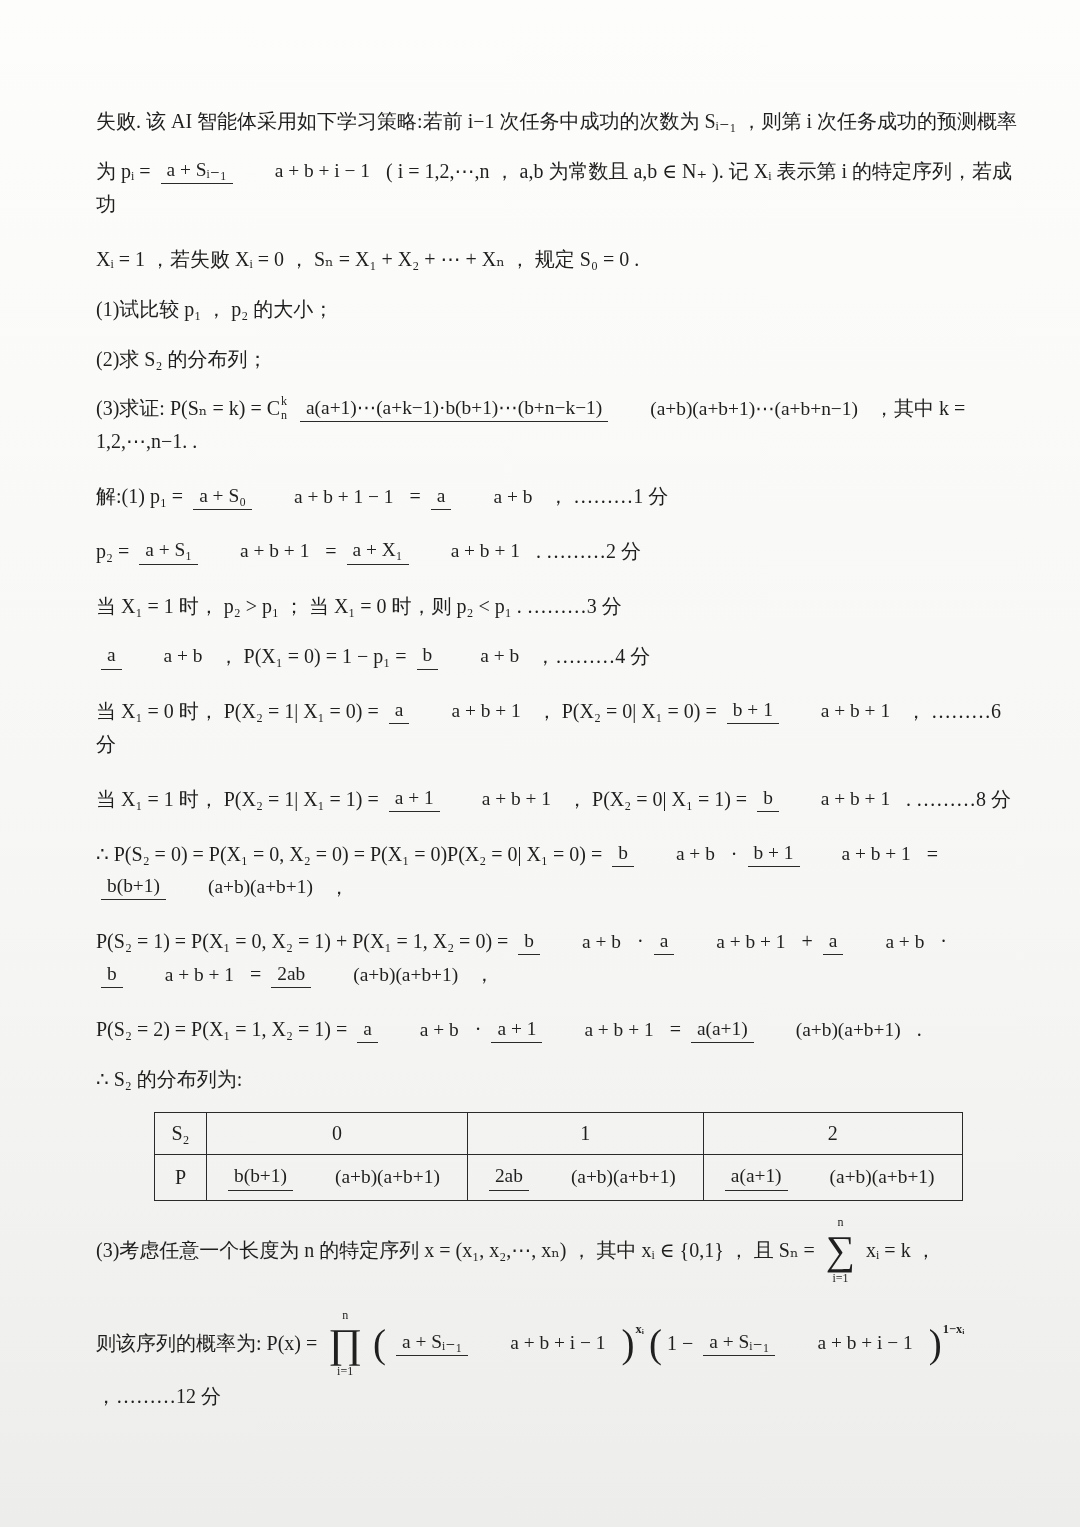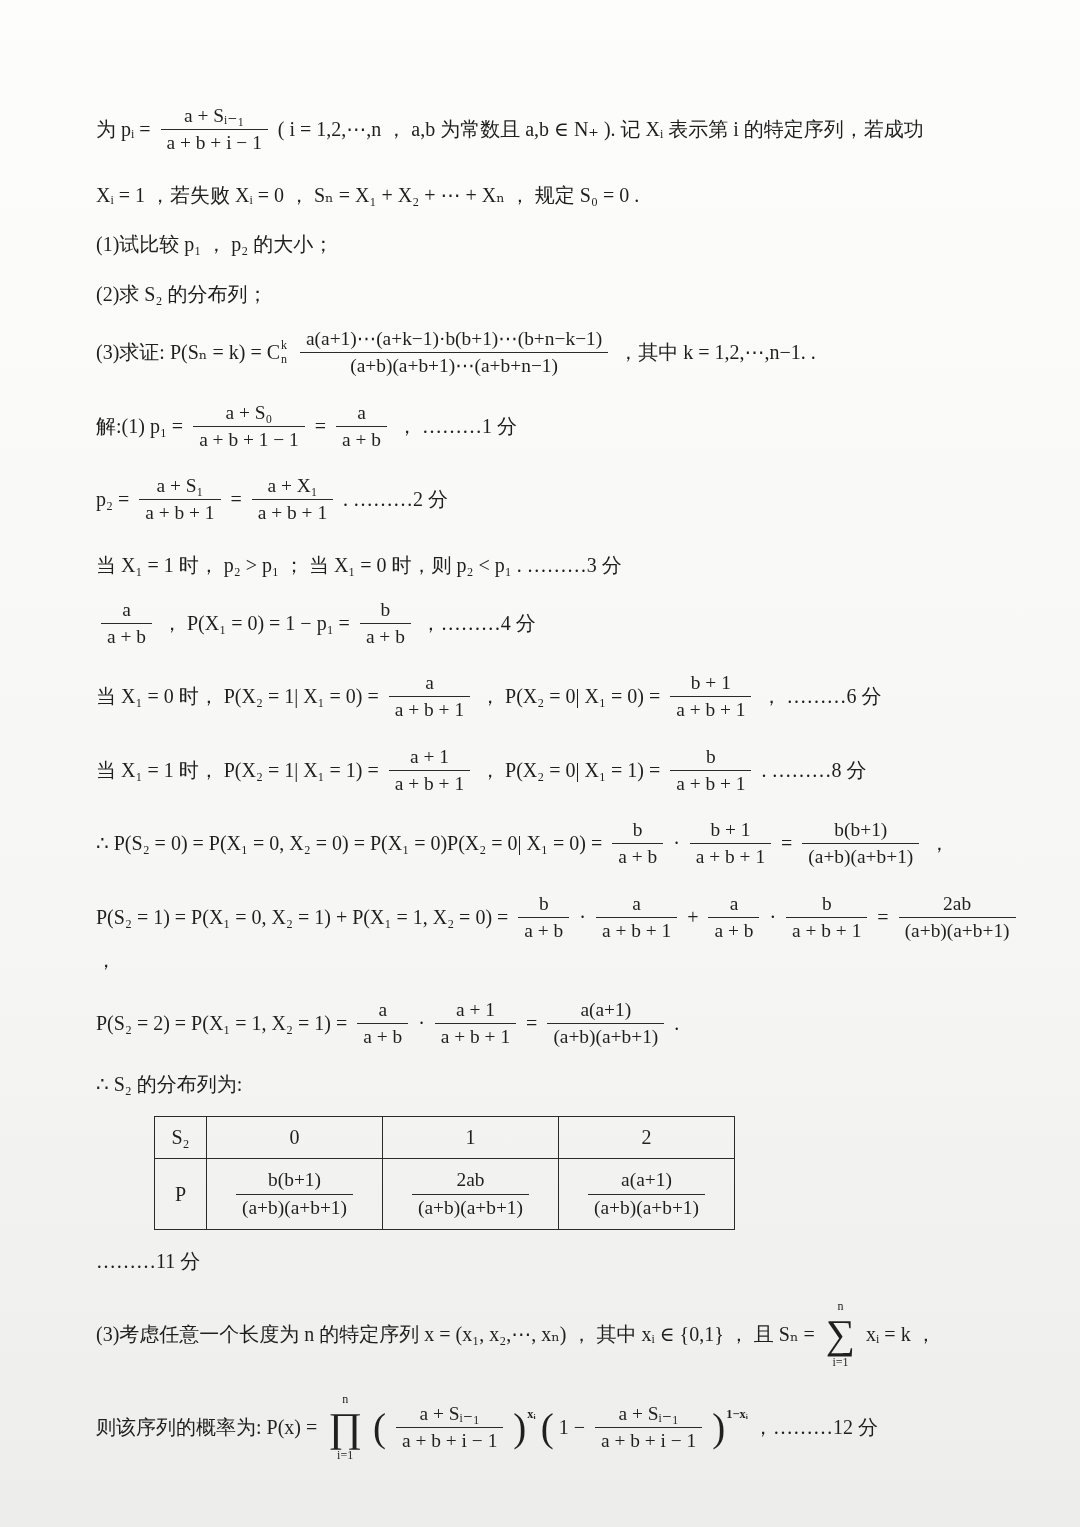--- a/index.html
+++ b/index.html
@@ -12,22 +12,22 @@
     font-family:"Liberation Serif","DejaVu Serif",serif;
     font-size:20px;
     padding:104px 58px 30px 96px;
     overflow:hidden;
     position:relative;
   }
   .line { margin-bottom:17px; line-height:1.55; }
   .line.sp { margin-bottom:22px; }
   .seg { vertical-align:middle; }
   .frac {
-    display:inline-flex; flex-direction:column; text-align:center;
-    vertical-align:middle; margin:0 5px; line-height:1.25; font-size:0.97em;
+    display:inline-flex; flex-direction:row; text-align:left;
+    vertical-align:middle; margin:0 5px; line-height:1.25; font-size:0.97em;gap:36px;
   }
   .frac .num { border-bottom:1.4px solid #2a2a2a; padding:0 6px 1px; }
   .frac .den { padding:1px 6px 0; }
   .scripts {
     display:inline-flex; flex-direction:column; font-size:0.6em;
     line-height:1.15; vertical-align:middle; margin:0 3px 0 1px;
   }
   .bigop {
     display:inline-flex; flex-direction:column; align-items:center;
     line-height:1; vertical-align:middle; margin:0 6px;
@@ -42,20 +42,23 @@
     padding:9px 16px;
   }
   .dist td.lab { min-width:52px; }
   .dist td.val { min-width:176px; }
 </style>
 </head>
 <body>
 
 <div class="page">
 
+  <div class="line">
+    <span class="seg">失败. 该 AI 智能体采用如下学习策略:若前 i−1 次任务中成功的次数为 Sᵢ₋₁ ，则第 i 次任务成功的预测概率</span>
+  </div>
 
   <div class="line sp">
     <span class="seg">为 pᵢ =</span>
     <span class="frac">
         <span class="num">a + Sᵢ₋₁</span>
         <span class="den">a + b + i − 1</span>
       </span>
     <span class="seg">( i = 1,2,⋯,n ，  a,b 为常数且 a,b ∈ N₊ ). 记 Xᵢ 表示第 i 的特定序列，若成功</span>
   </div>
 
@@ -252,23 +255,20 @@
         <td class="val">
           <span class="frac">
               <span class="num">a(a+1)</span>
               <span class="den">(a+b)(a+b+1)</span>
             </span>
         </td>
       </tr>
     </tbody>
   </table>
 
-  <div class="line sp">
-    <span class="seg">………11 分</span>
-  </div>
 
   <div class="line sp">
     <span class="seg">(3)考虑任意一个长度为 n 的特定序列 x = (x₁, x₂,⋯, xₙ) ，  其中 xᵢ ∈ {0,1} ，  且 Sₙ =</span>
     <span class="bigop">
       <span class="lim">n</span>
       <span class="op">∑</span>
       <span class="lim">i=1</span>
     </span>
     <span class="seg">xᵢ = k ，</span>
   </div>

